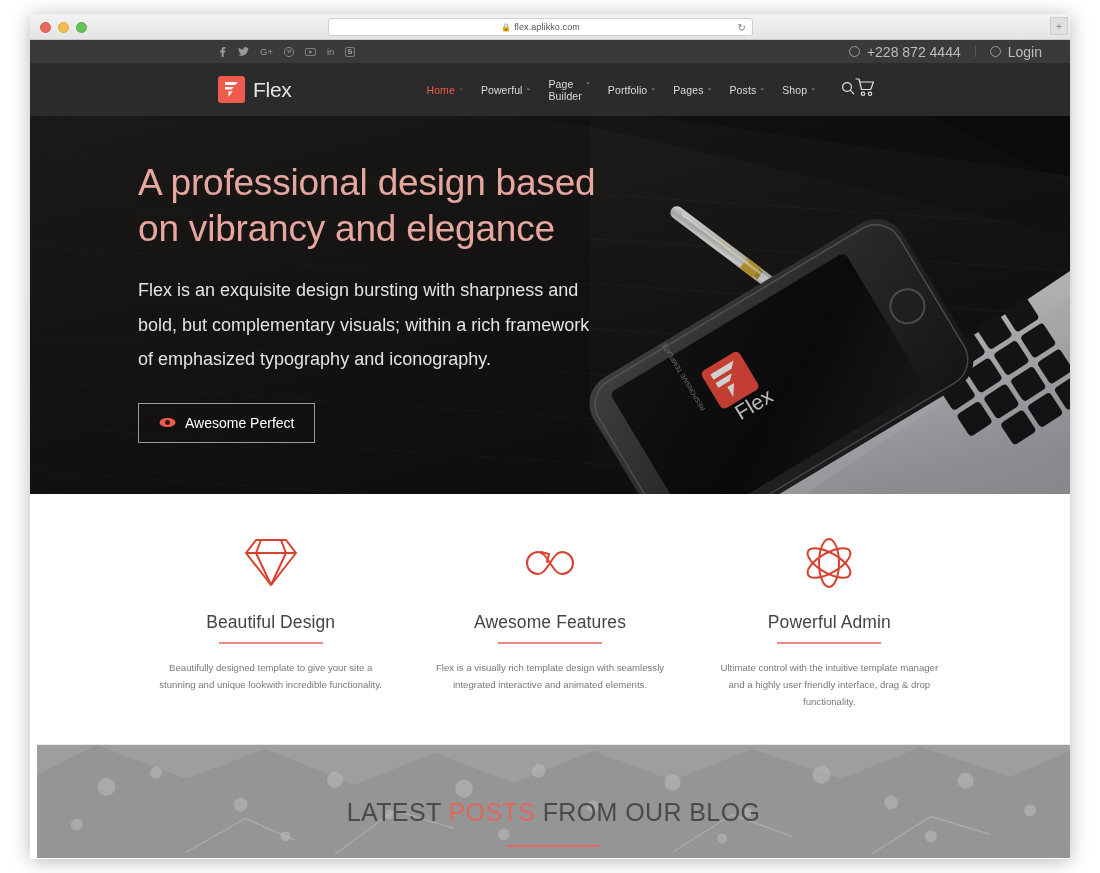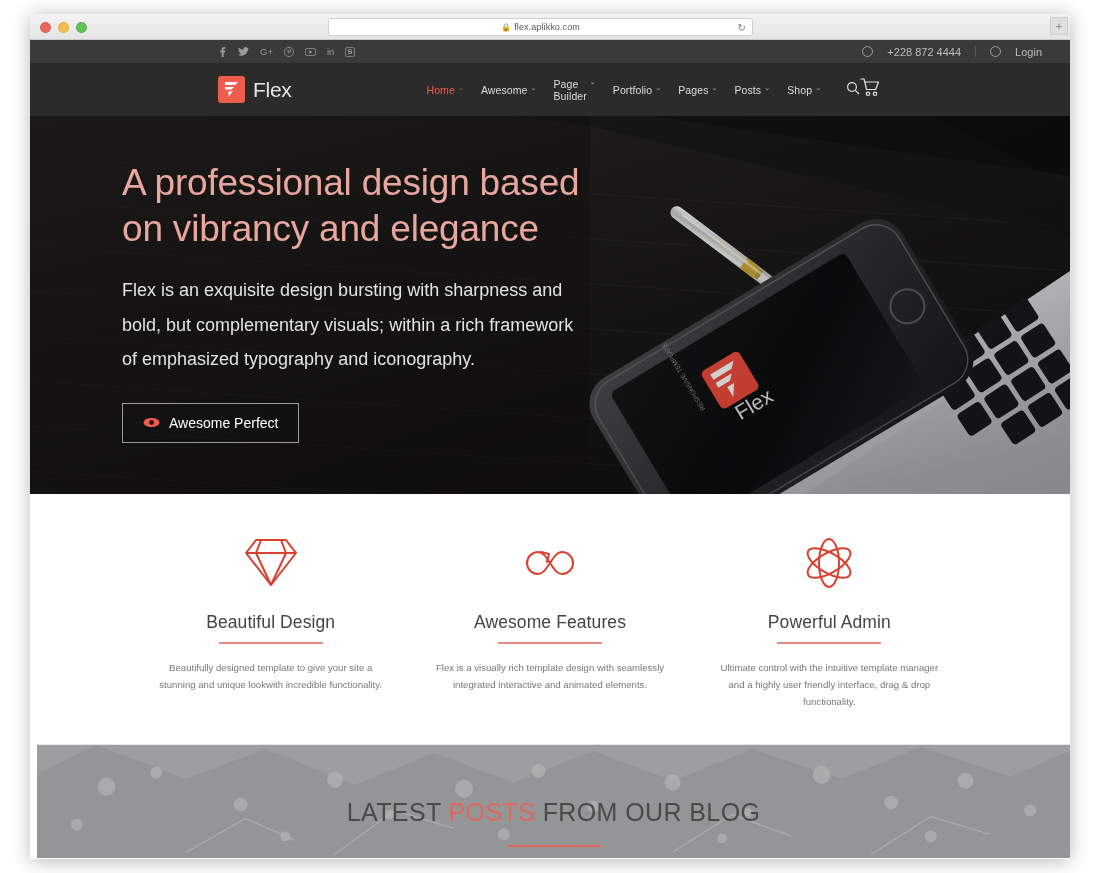--- a/index.html
+++ b/index.html
@@ -56,21 +56,21 @@
   #topbar{
     height:23px; background:#3a3a3a;
     display:flex; align-items:center;
     padding:0 28px;
     font-size:9.5px; color:#b6b6b6;
   }
   #social-list{ display:flex; align-items:center; gap:11px; margin-left:160px; }
   .social-ic{ color:#9b9b9b; font-size:9.5px; line-height:1; cursor:pointer; }
   .social-ic svg{ display:block; }
   #topbar-right{ margin-left:auto; display:flex; align-items:center; gap:14px; }
-  .tb-item{ display:flex; align-items:center; gap:14px; color:#bdbdbd; font-size:11px; }
+  .tb-item{ display:flex; align-items:center; gap:7px; color:#bdbdbd; font-size:14px; }
   .tb-sep{ width:1px; height:11px; background:#555; }
   .circ-ic{
     width:11px; height:11px; border-radius:50%;
     border:1px solid #9b9b9b; position:relative;
   }
 
   
   #navbar{
     height:53px; background:#2b2b2b;
     display:flex; align-items:center; padding:0 28px;
@@ -91,21 +91,21 @@
   .caret{ font-size:7px; opacity:.75; }
   #nav-right{ margin-left:auto; display:flex; align-items:center; gap:40px; }
   .nav-ic{ color:#e2e2e2; cursor:pointer; display:block; }
 
   
   #hero{
     position:relative; height:378px; overflow:hidden;
     background:#1d1c1b;
   }
   #hero-photo{ position:absolute; inset:0; }
-  #hero-content{ position:absolute; left:92px; top:44px; width:560px; z-index:5;}
+  #hero-content{ position:absolute; left:108px; top:44px; width:560px; z-index:5;}
   #hero-title{
     font-size:37px; line-height:1.23; font-weight:300;
     color:#e8a79e; letter-spacing:-.2px;
   }
   #hero-sub{
     margin-top:22px; font-size:18px; line-height:1.92; color:#e3e3e3;
     max-width:452px;
   }
   #hero-buttons{ margin-top:26px; display:flex; gap:13px; }
   .hero-btn{
@@ -231,21 +231,21 @@
       </span>
       <span id="logo-text">Flex</span>
     </div>
 
     <div id="nav-items">
       <span class="nav-link active">
         <span>Home</span>
         <span class="caret">⌄</span>
       </span>
       <span class="nav-link">
-        <span>Awesome</span>
+        <span>Powerful</span>
         <span class="caret">⌄</span>
       </span>
       <span class="nav-link">
         <span>Page Builder</span>
         <span class="caret">⌄</span>
       </span>
       <span class="nav-link">
         <span>Portfolio</span>
         <span class="caret">⌄</span>
       </span>

